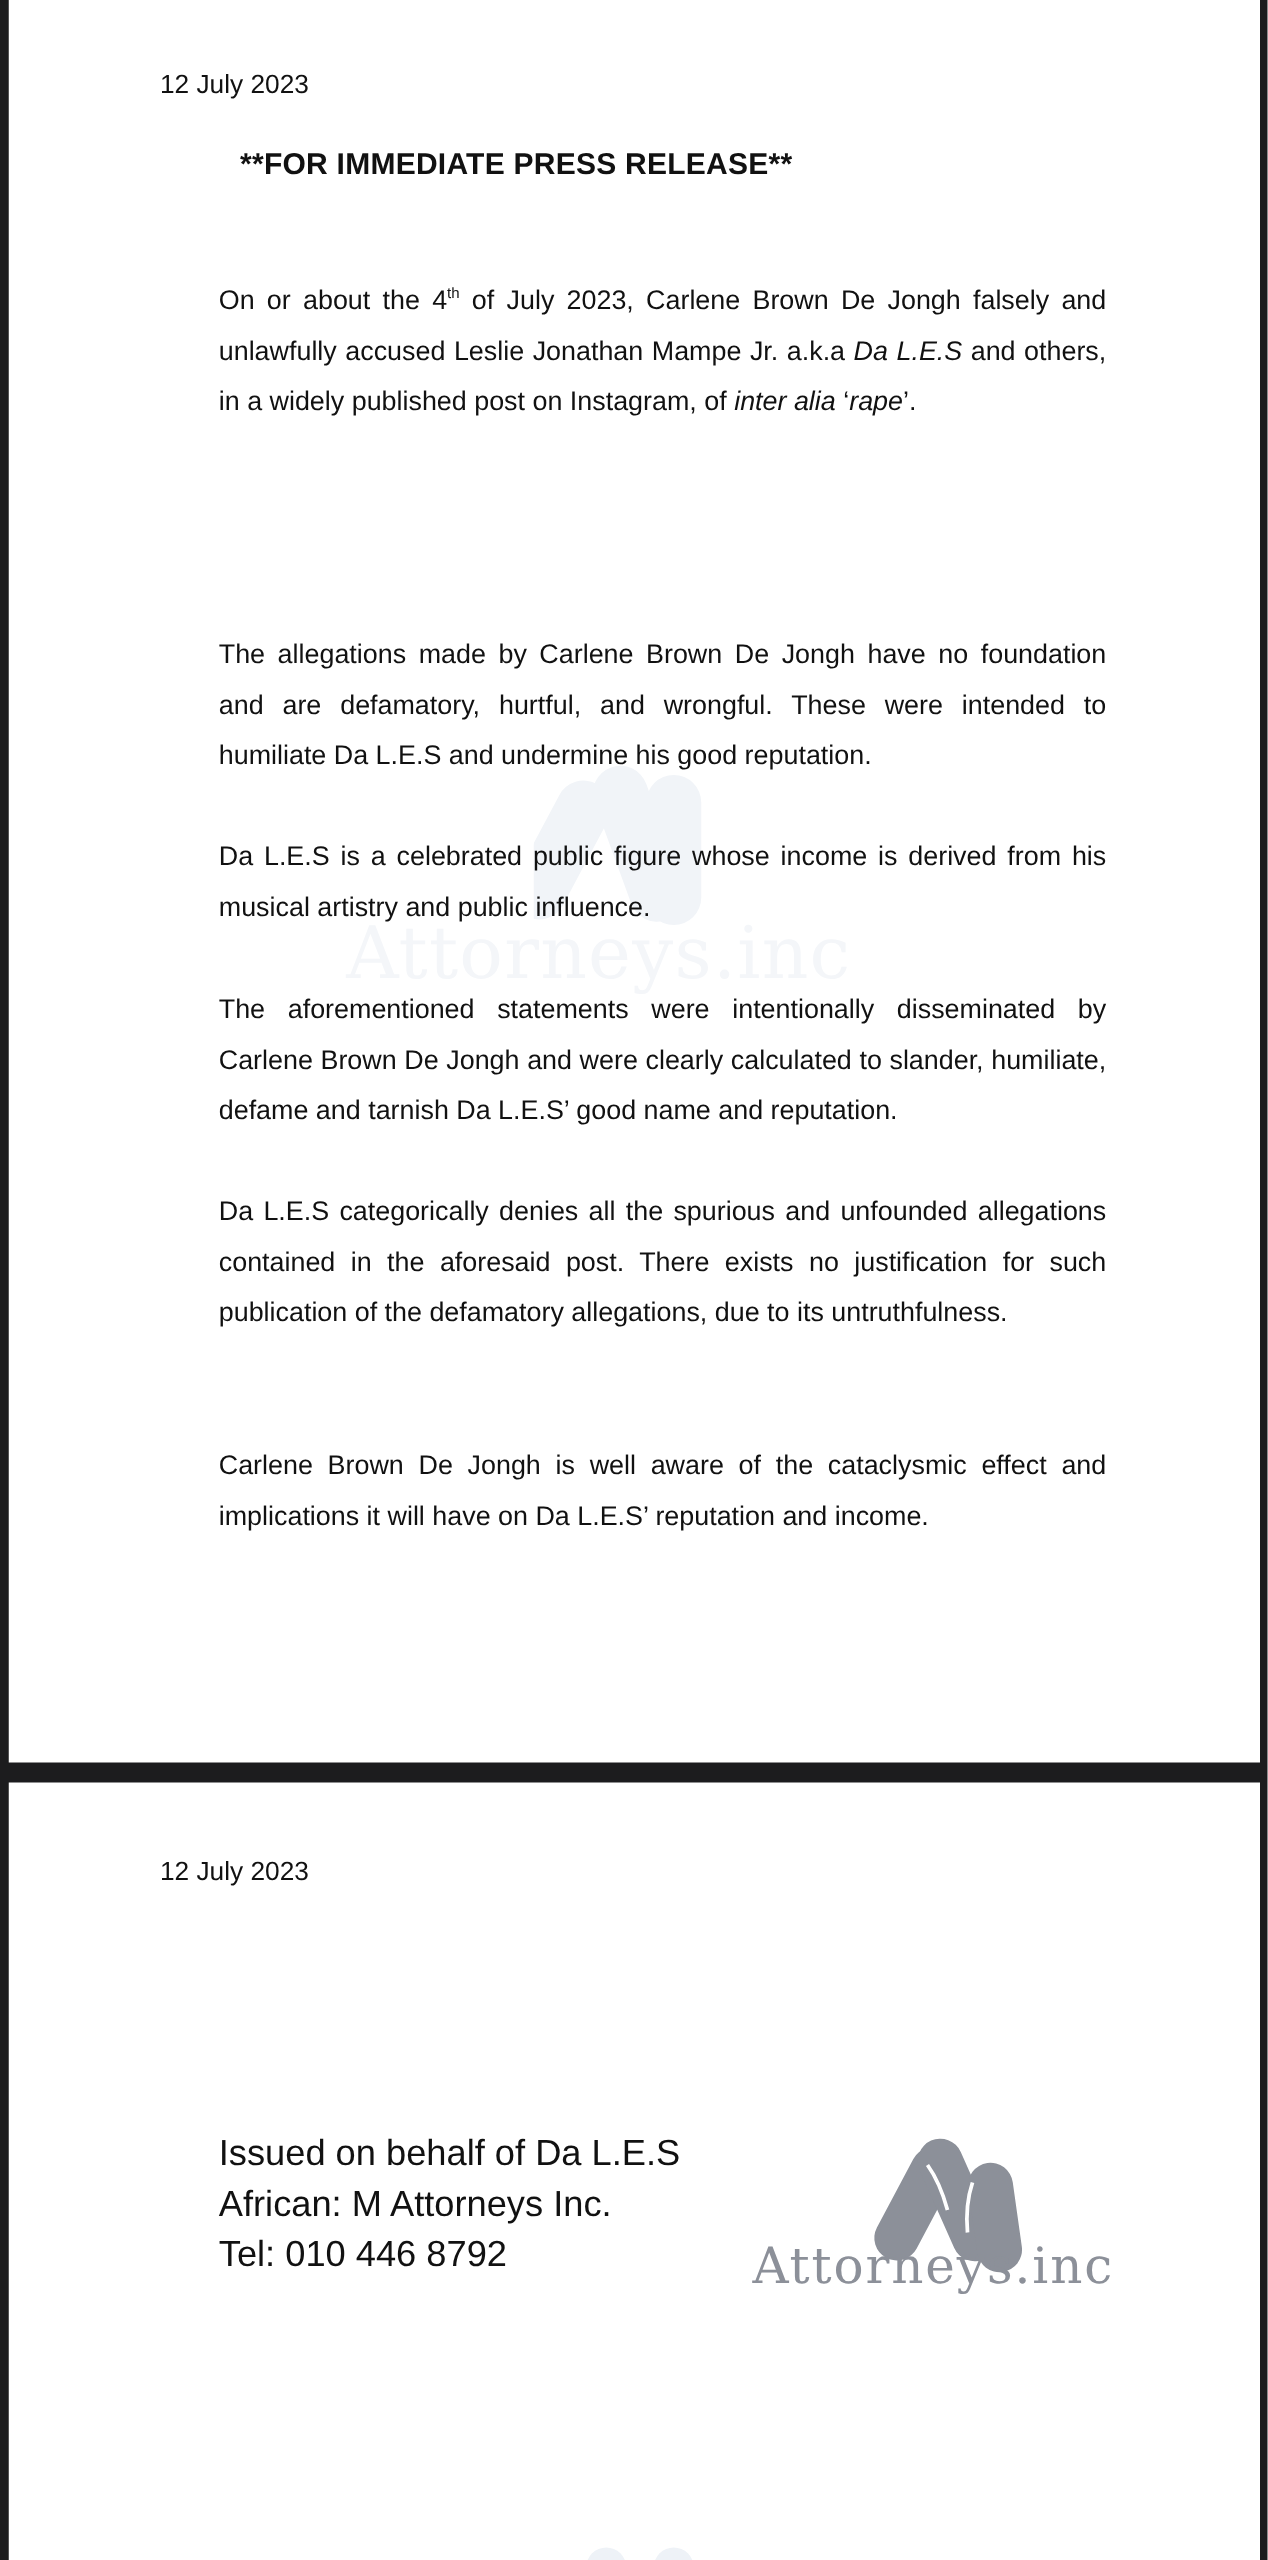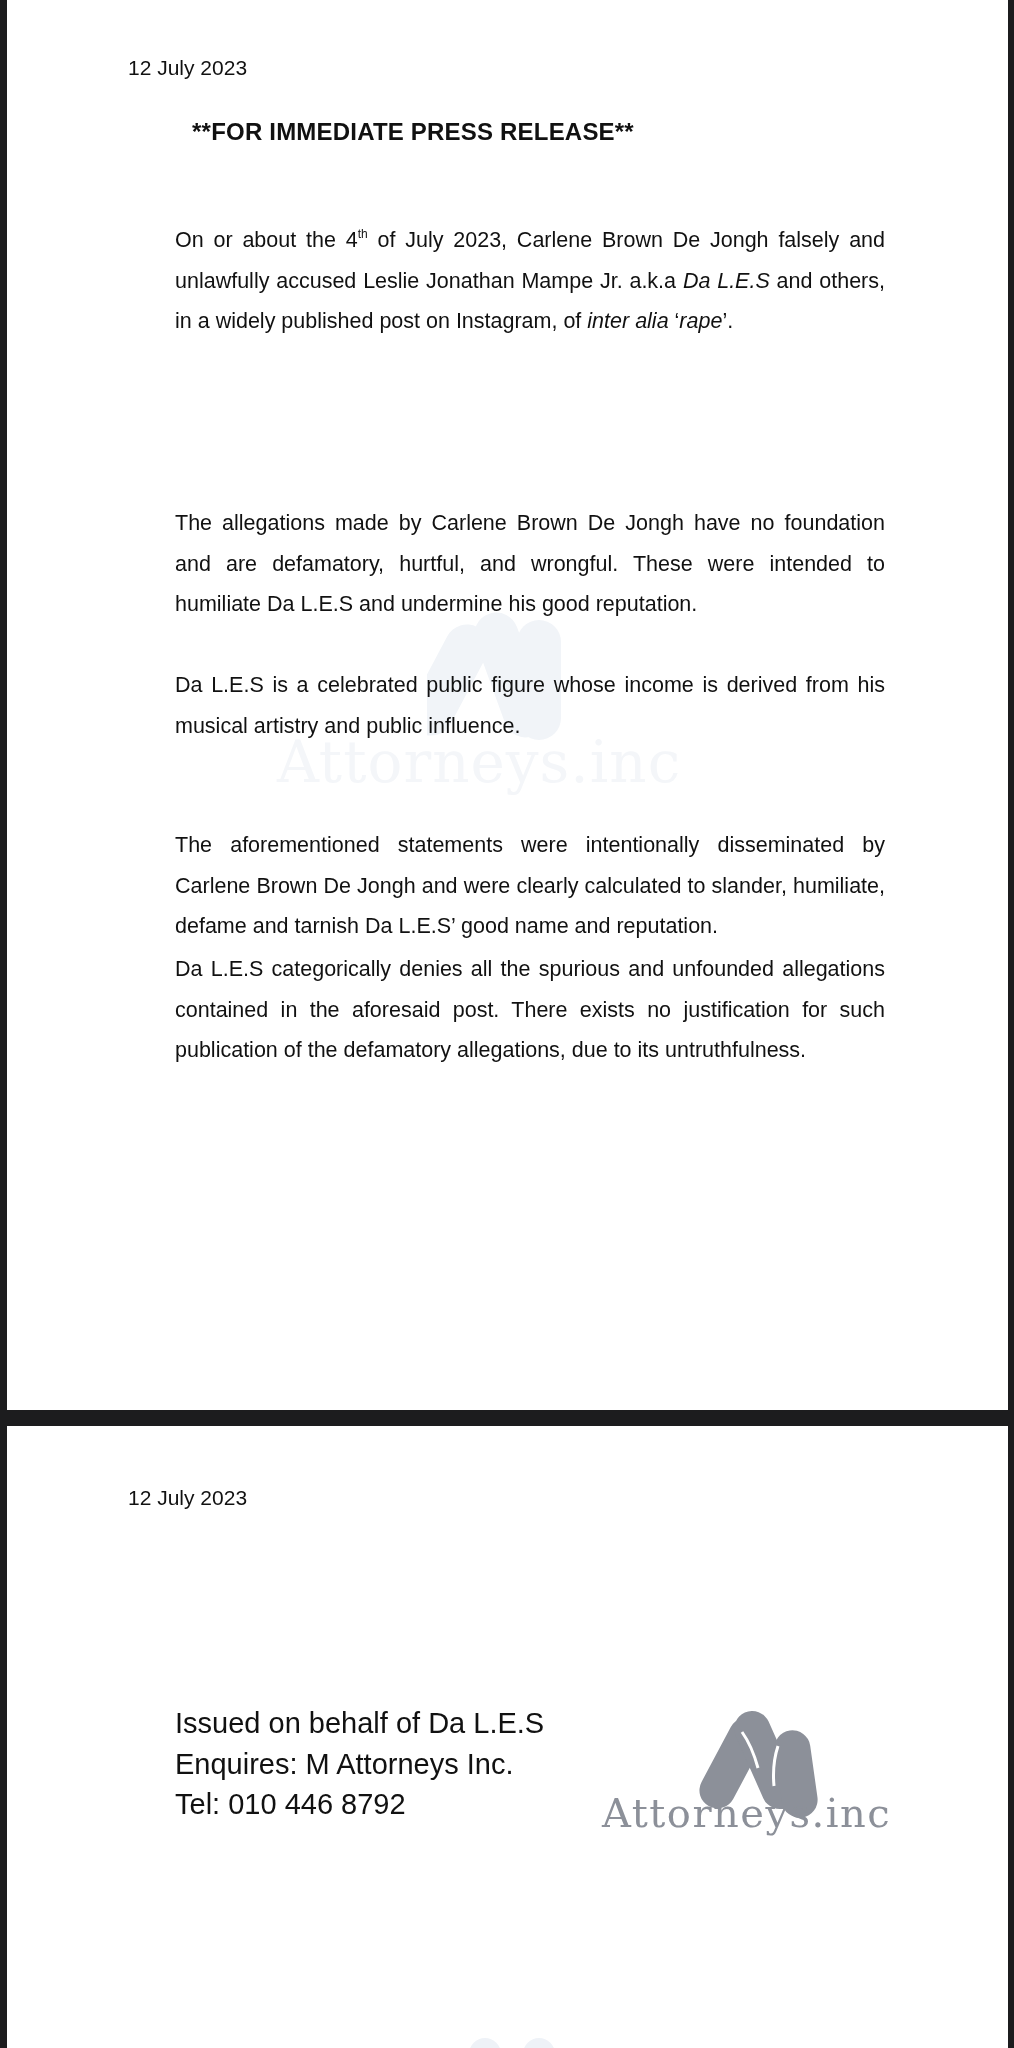--- a/index.html
+++ b/index.html
@@ -83,31 +83,32 @@
   <div class="date">12 July 2023</div>
   <div class="heading">**FOR IMMEDIATE PRESS RELEASE**</div>
 
   <p class="para" style="top:220px;">
     <span>On or about the 4</span><sup>th</sup><span> of July 2023, Carlene Brown De Jongh falsely and unlawfully accused Leslie Jonathan Mampe Jr. a.k.a </span><i>Da L.E.S</i><span> and others, in a widely published post on Instagram, of </span><i>inter alia</i><span> ‘</span><i>rape</i><span>’.</span>
   </p>
 
 
   <p class="para" style="top:503px;">The allegations made by Carlene Brown De Jongh have no foundation and are defamatory, hurtful, and wrongful. These were intended to humiliate Da L.E.S and undermine his good reputation.</p>
   <p class="para" style="top:665px;">Da L.E.S is a celebrated public figure whose income is derived from his musical artistry and public influence.</p>
-  <p class="para" style="top:825px;">The aforementioned statements were intentionally disseminated by Carlene Brown De Jongh and were clearly calculated to slander, humiliate, defame and tarnish Da L.E.S’ good name and reputation.</p>
+  <p class="para" style="top:787px;">The aforementioned statements were intentionally disseminated by Carlene Brown De Jongh and were clearly calculated to slander, humiliate, defame and tarnish Da L.E.S’ good name and reputation.</p>
   <p class="para" style="top:949px;">Da L.E.S categorically denies all the spurious and unfounded allegations contained in the aforesaid post. There exists no justification for such publication of the defamatory allegations, due to its untruthfulness.</p>
+  <p class="para" style="top:1152px;">Carlene Brown De Jongh is well aware of the cataclysmic effect and implications it will have on Da L.E.S’ reputation and income.</p>
 </div>
 
 <div class="page" id="page2">
   <div class="date">12 July 2023</div>
 
 
   <div class="contact" style="top:277px;">
     <div>Issued on behalf of Da L.E.S</div>
-    <div>Enquires: M Attorneys Inc.</div>
+    <div>African: M Attorneys Inc.</div>
     <div>Tel: 010 446 8792</div>
   </div>
 
   <svg class="logo" viewBox="0 0 320 150">
     <g fill="#8c9099">
       <rect x="112" y="8" width="36" height="98" rx="18" transform="rotate(28 130 57)"></rect>
       <rect x="146" y="2" width="36" height="104" rx="18" transform="rotate(-24 164 54)"></rect>
       <rect x="176" y="24" width="36" height="88" rx="18" transform="rotate(-8 194 68)"></rect>
     </g>
     <g stroke="#ffffff" stroke-width="3" fill="none">

